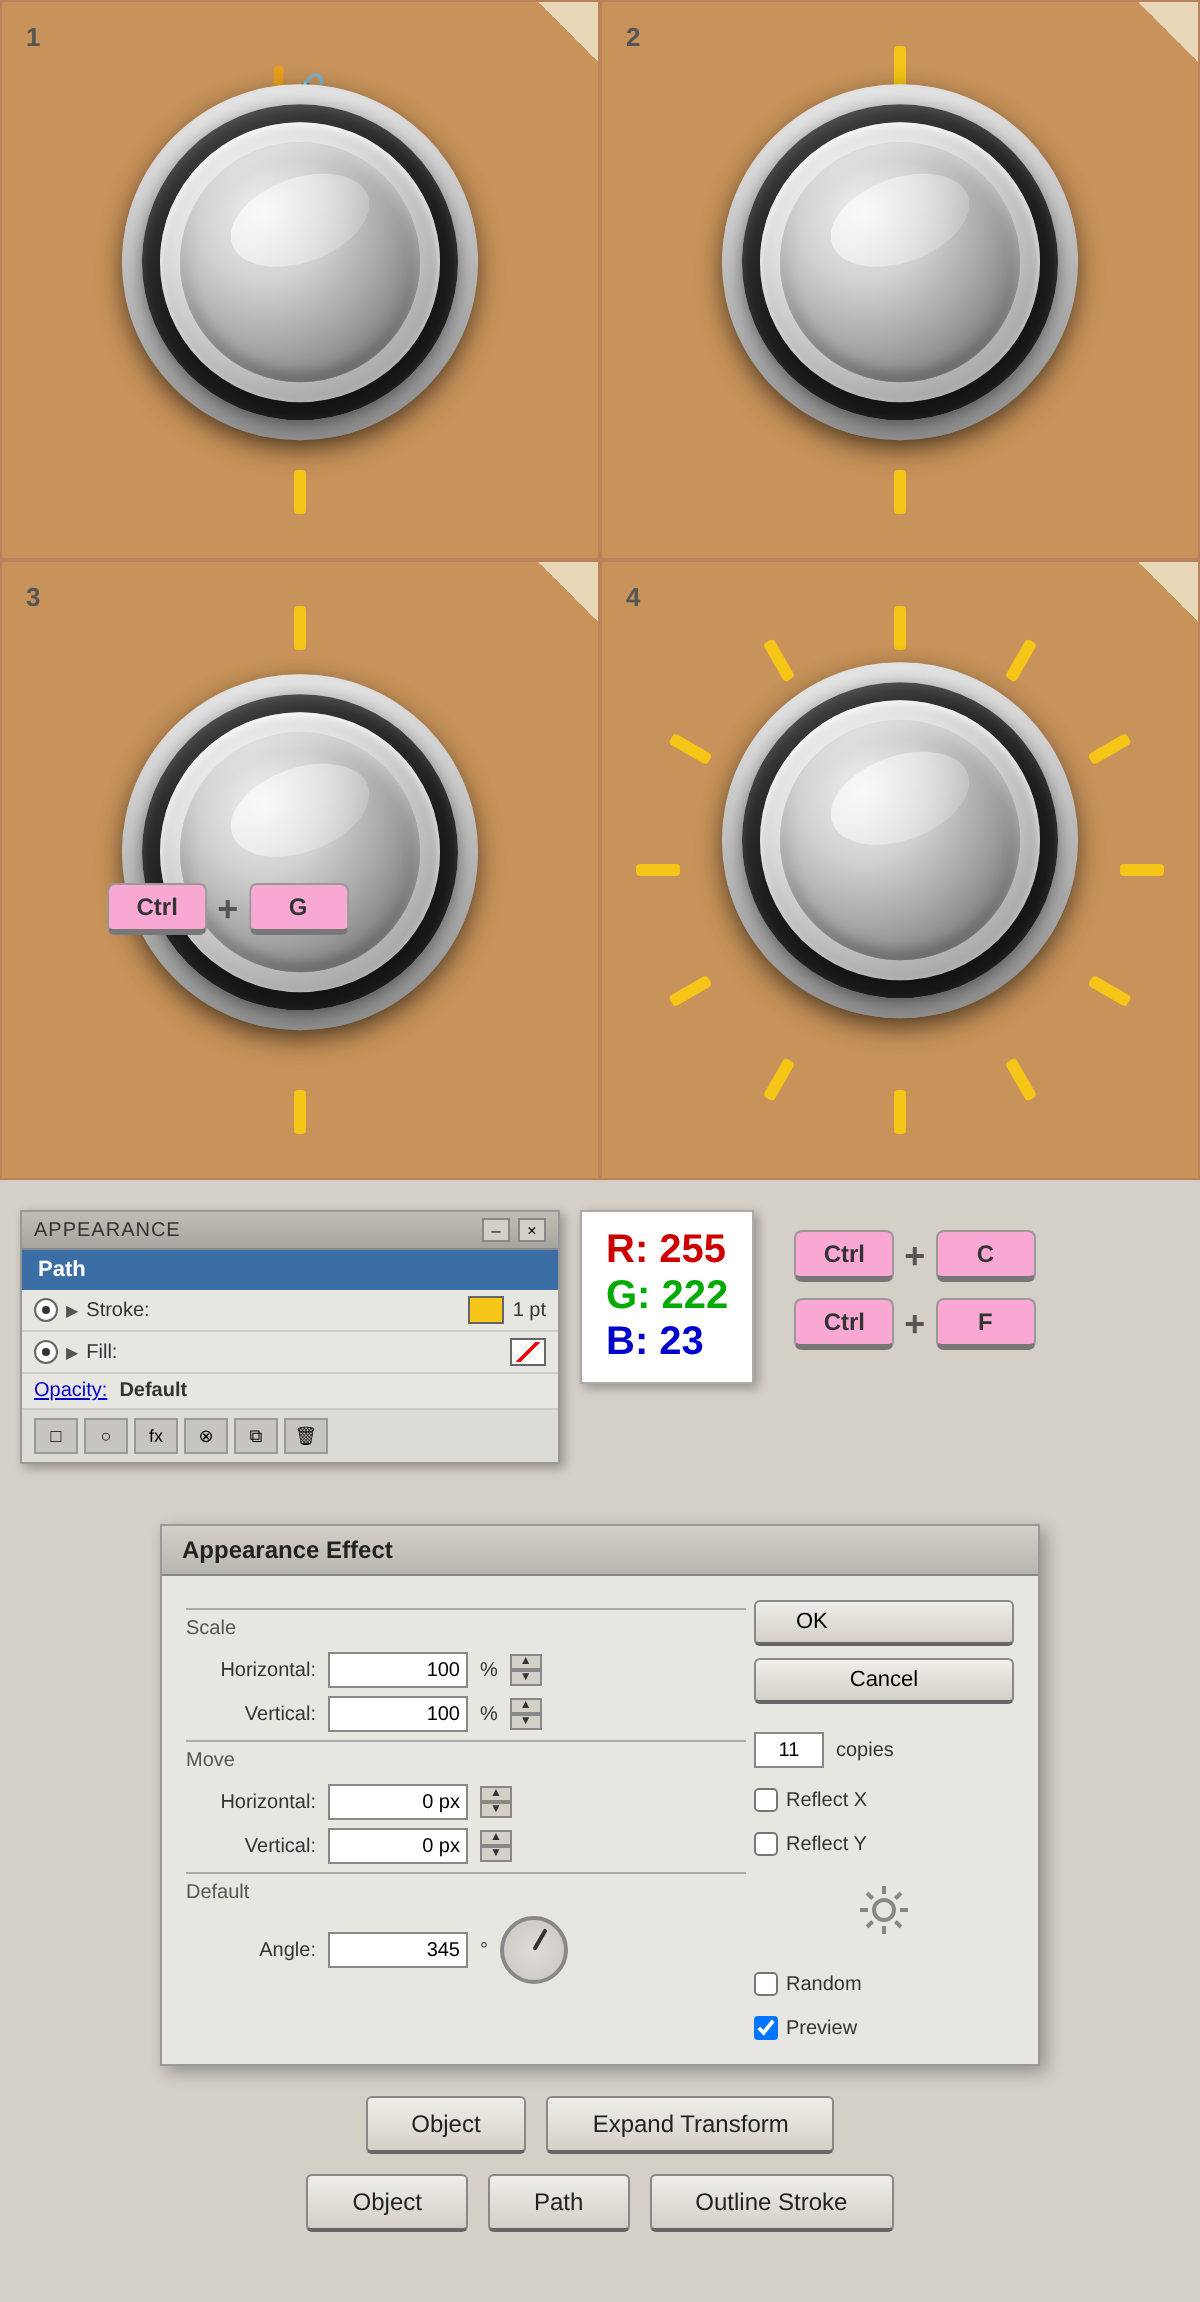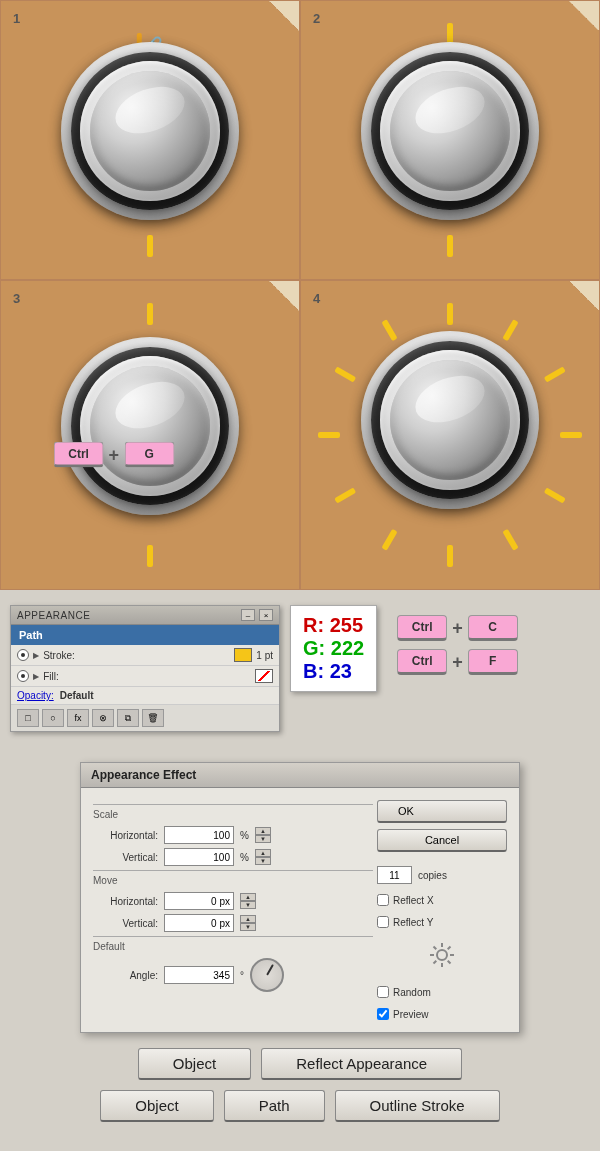--- a/index.html
+++ b/index.html
@@ -495,22 +495,22 @@
       justify-content: center;
       gap: 10px;
       margin-bottom: 10px;
     }
 
     .bottom-btn {
       background: linear-gradient(180deg, #f0eeea 0%, #d4d0c8 100%);
       border: 1px solid #888;
       border-bottom: 2px solid #666;
       border-radius: 3px;
-      padding: 6px 34px;
-      font-size: 15px;
+      padding: 6px 22px;
+      font-size: 12px;
       cursor: pointer;
       color: #222;
     }
 
     
     .corner-fold {
       position: absolute;
       top: 0;
       right: 0;
       width: 30px;
@@ -809,20 +809,20 @@
           <label class="checkbox-label" for="preview">Preview</label>
         </div>
       </div>
     </div>
   </div>
 </div>
 
 <div class="bottom-section">
   <div class="bottom-row">
     <button class="bottom-btn">Object</button>
-    <button class="bottom-btn">Reflect Appearance</button>
+    <button class="bottom-btn">Expand Transform</button>
   </div>
   <div class="bottom-row">
     <button class="bottom-btn">Object</button>
     <button class="bottom-btn">Path</button>
     <button class="bottom-btn">Outline Stroke</button>
   </div>
 </div>
 
 </body></html>

